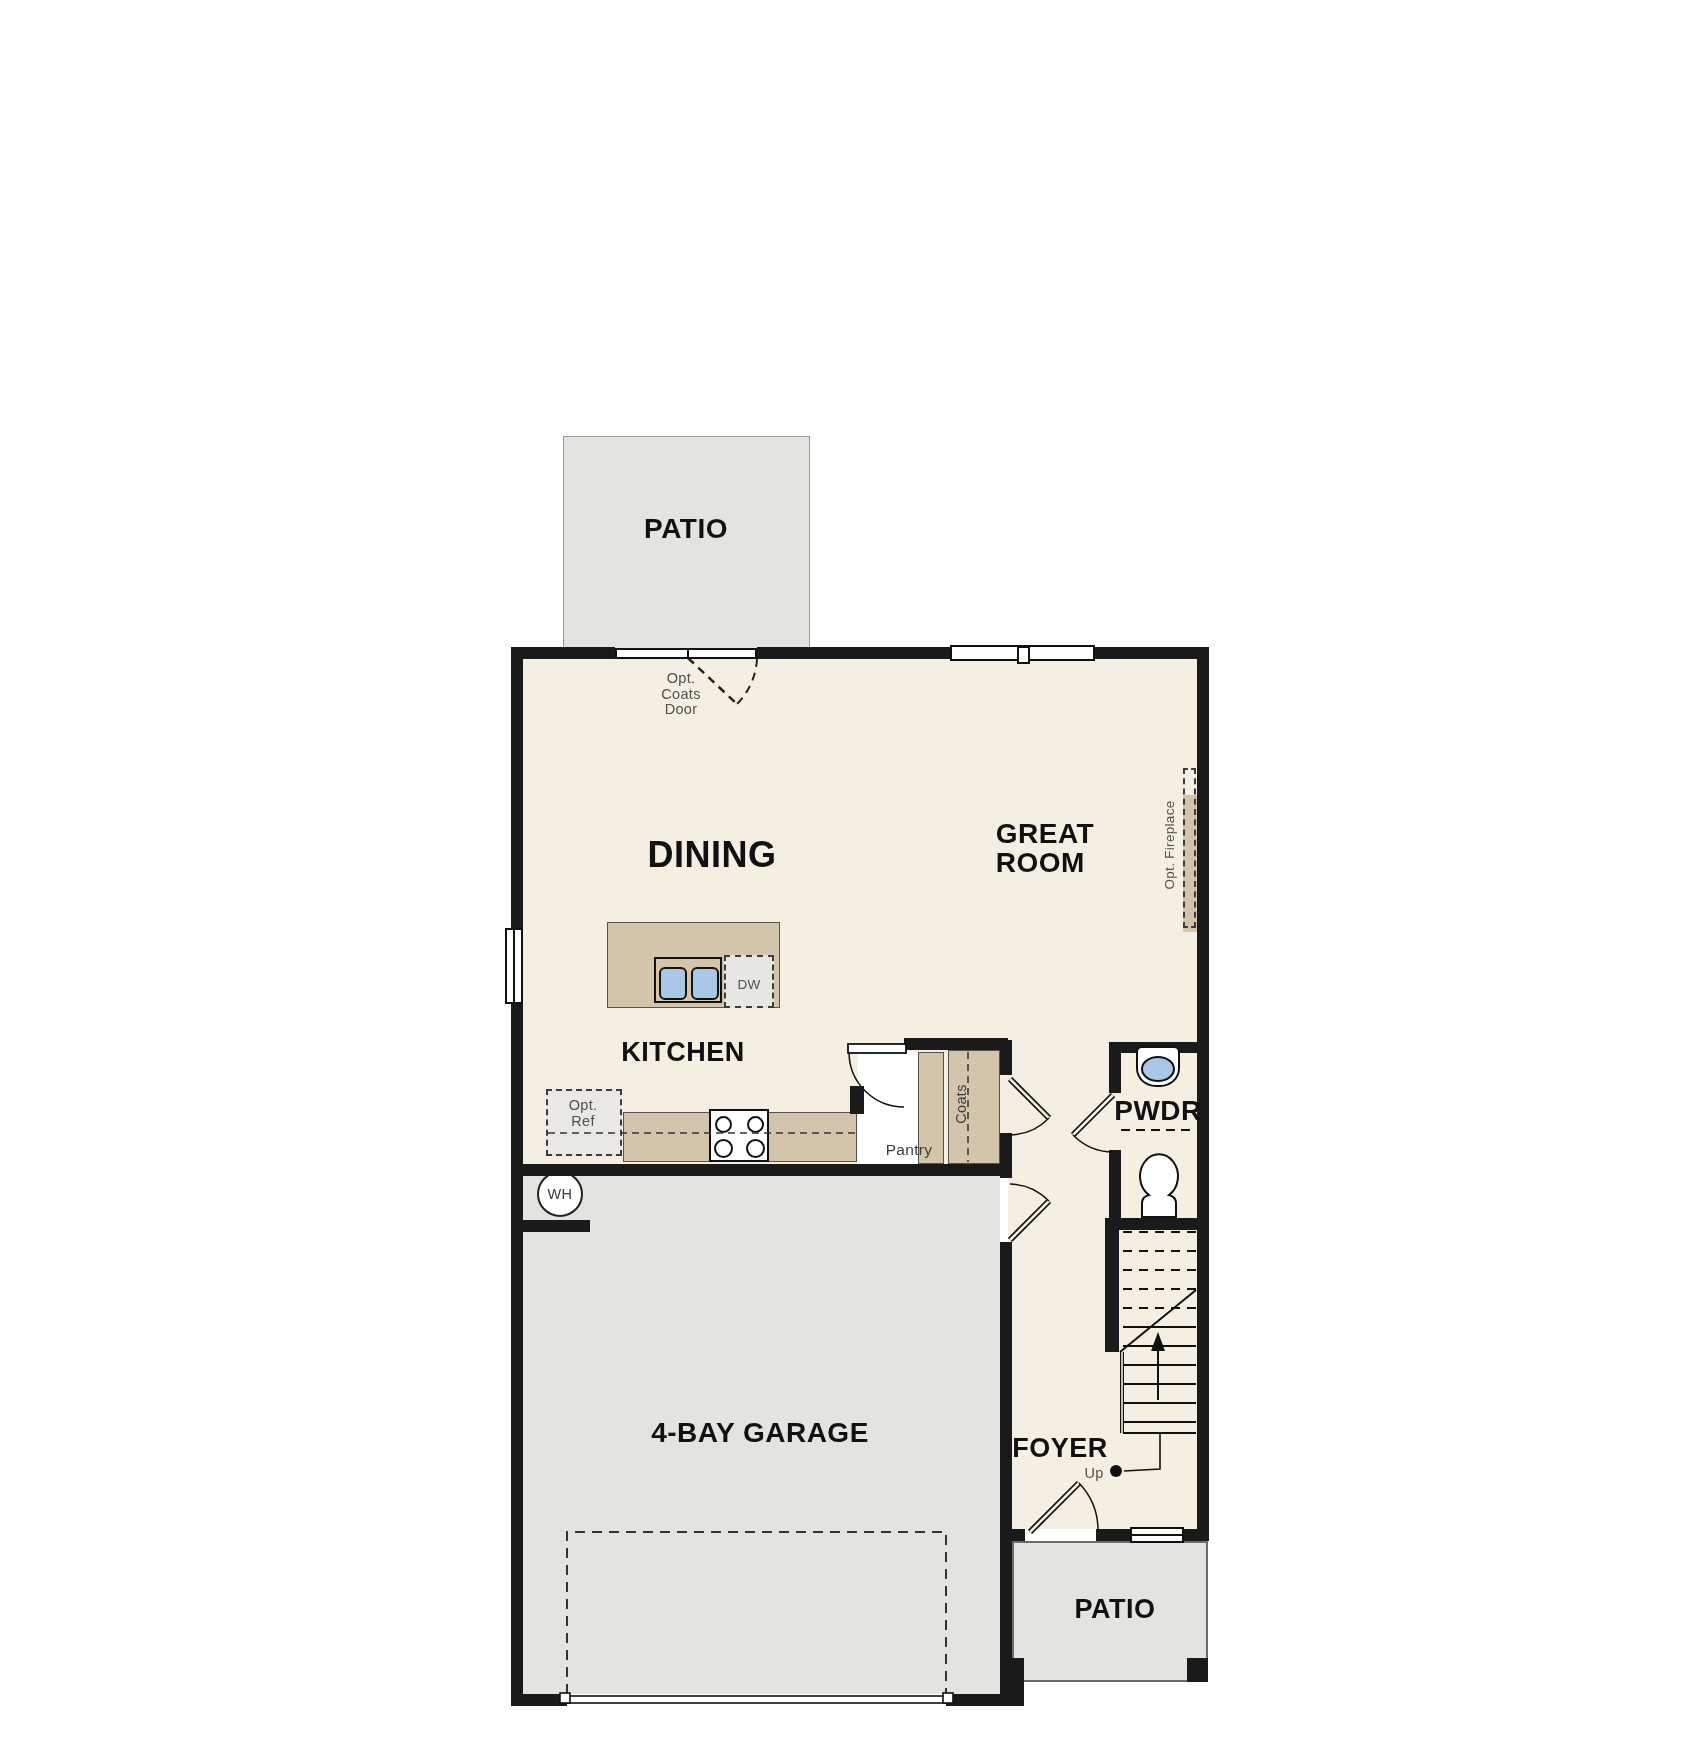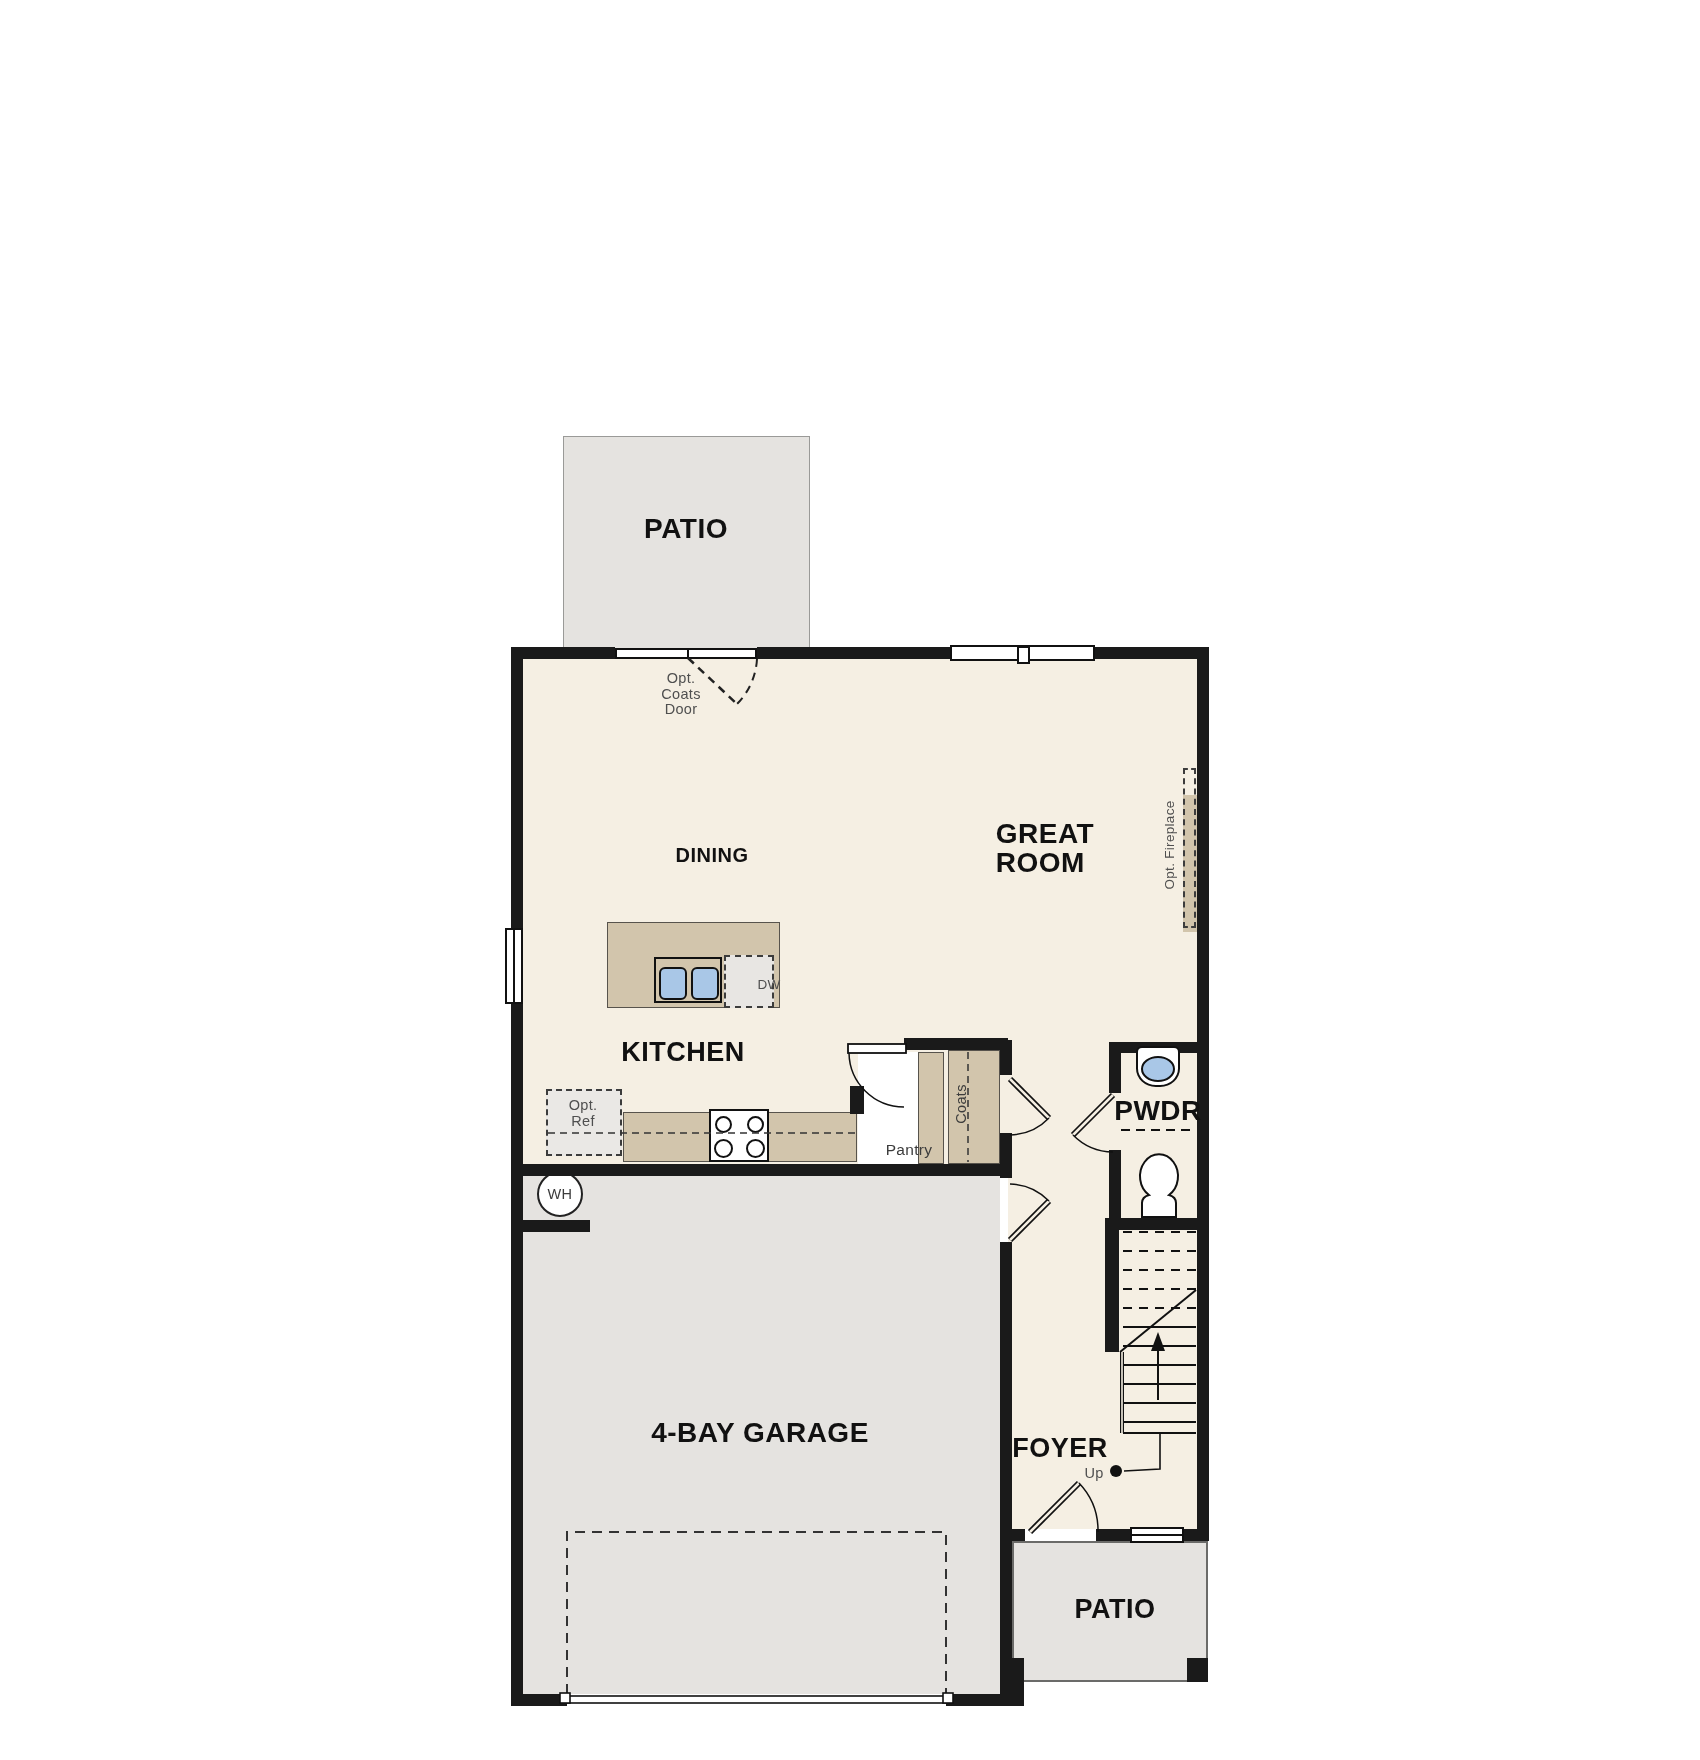--- a/index.html
+++ b/index.html
@@ -166,40 +166,40 @@
     <rect x="560" y="1693" width="10" height="10" fill="#ffffff" stroke="#111" stroke-width="1.6"></rect>
     <rect x="943" y="1693" width="10" height="10" fill="#ffffff" stroke="#111" stroke-width="1.6"></rect>
   </svg>
 
   <div class="abs" style="left:1136px;top:1046px;width:44px;height:41px;background:#fff;border:2px solid #111;
               border-radius:6px 6px 45% 45%;box-sizing:border-box;">
     <div class="abs" style="left:3px;top:8px;width:34px;height:26px;background:#a9c7e7;border:2px solid #111;border-radius:50%;box-sizing:border-box;"></div>
   </div>
 
   <div class="lbl" style="left:686px;top:529px;font-size:28px;">PATIO</div>
-  <div class="lbl" style="left:712px;top:855px;font-size:20px;">DINING</div>
+  <div class="lbl" style="left:712px;top:855px;font-size:36px;">DINING</div>
   <div class="lbl" style="left:1045px;top:848px;font-size:28px;line-height:29px;">
     <span>GREAT</span><br>
     <span>ROOM</span>
   </div>
   <div class="lbl" style="left:683px;top:1052px;font-size:27px;">KITCHEN</div>
   <div class="lbl" style="left:1158px;top:1111px;font-size:28px;">PWDR</div>
   <div class="lbl" style="left:760px;top:1433px;font-size:28px;">4-BAY GARAGE</div>
   <div class="lbl" style="left:1060px;top:1448px;font-size:27px;">FOYER</div>
   <div class="lbl" style="left:1115px;top:1609px;font-size:27px;">PATIO</div>
 
   <div class="slbl" style="left:681px;top:694px;font-size:14.5px;line-height:15.5px;">
     <span>Opt.</span><br>
     <span>Coats</span><br>
     <span>Door</span>
   </div>
   <div class="slbl rot" style="left:1169px;top:845px;font-size:13.5px;">Opt. Fireplace</div>
   <div class="slbl" style="left:583px;top:1113px;font-size:14.5px;line-height:15.5px;">
     <span>Opt.</span><br>
     <span>Ref</span>
   </div>
-  <div class="slbl" style="left:769px;top:984px;font-size:13.5px;">DW</div>
+  <div class="slbl" style="left:749px;top:984px;font-size:13.5px;">DW</div>
   <div class="slbl" style="left:909px;top:1150px;font-size:15.5px;color:#3c3c3c;">Pantry</div>
   <div class="slbl rot" style="left:961px;top:1104px;font-size:14.5px;color:#3c3c3c;">Coats</div>
   <div class="slbl" style="left:560px;top:1194px;font-size:14.5px;color:#3c3c3c;">WH</div>
   <div class="slbl" style="left:1094px;top:1473px;font-size:14.5px;">Up</div>
 
 </div>
 
 </body></html>

